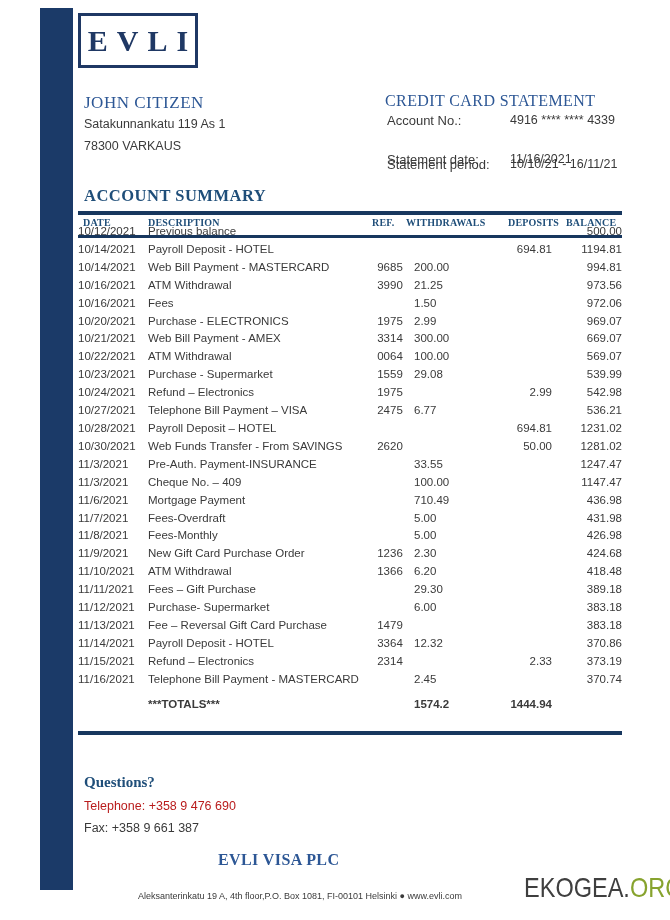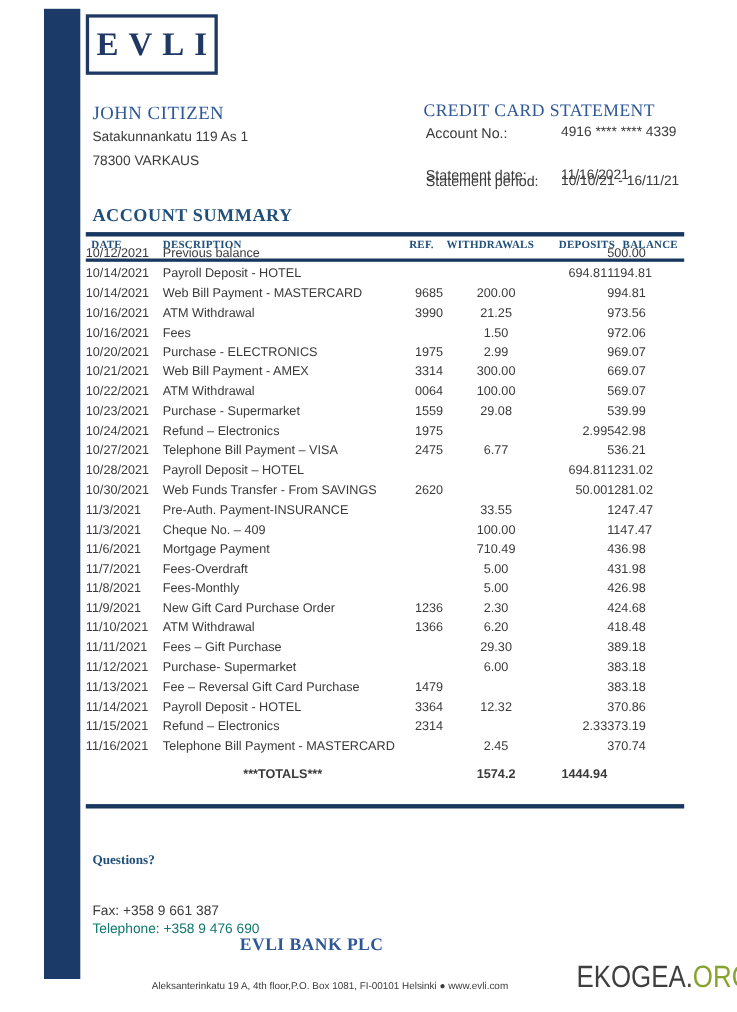--- a/index.html
+++ b/index.html
@@ -56,31 +56,31 @@
     position:absolute; left:78px; top:223px; width:544px;
     border-collapse:collapse; table-layout:fixed;
   }
   table.txns td {
     font-size:11.5px; color:#3a3a3a; height:17.9px; line-height:17.9px;
     white-space:nowrap; overflow:visible; padding:0;
   }
   td.c-date { width:70px; padding-left:5px; }
   td.c-desc { width:218px; }
   td.c-ref  { width:48px; text-align:center; }
-  td.c-wd   { width:74px; text-align:center; padding-right:3px; }
+  td.c-wd   { width:74px; text-align:left; padding-right:3px; }
   td.c-dep  { width:64px; text-align:right; padding-right:2px; }
-  td.c-bal  { width:70px; text-align:left; padding-right:4px; }
+  td.c-bal  { width:70px; text-align:right; padding-right:4px; }
   tr.totals-row td { font-weight:bold; padding-top:7px; padding-bottom:5px; }
-  tr.totals-row td.c-desc { text-align:center; }
+  tr.totals-row td.c-desc { text-align:left; }
 
   .q-title {
     position:absolute; left:84px; top:774px;
-    font-family:"Liberation Serif", serif; font-weight:bold; font-size:12px; color:#1f4e79;
-  }
-  .q-tel { position:absolute; left:84px; top:799px; font-size:12.5px; color:#0f766e;margin-top:38px; }
+    font-family:"Liberation Serif", serif; font-weight:bold; font-size:15px; color:#1f4e79;
+  }
+  .q-tel { position:absolute; left:84px; top:799px; font-size:12.5px; color:#b91c1c; }
   .q-fax { position:absolute; left:84px; top:821px; font-size:12.5px; color:#3a3a3a; }
 
   .bank-name {
     position:absolute; left:218px; top:851px;
     font-family:"Liberation Serif", serif; font-weight:bold; font-size:16px;
     color:#2d5795; letter-spacing:0.4px;
   }
   .bank-addr { position:absolute; left:138px; top:891px; font-size:9px; color:#3a3a3a; white-space:nowrap; }
 
   .ekogea {
@@ -371,18 +371,18 @@
       </tr>
     </tbody>
   </table>
 
   <div class="rule rule-bottom"></div>
 
   <div class="q-title">Questions?</div>
   <div class="q-tel">Telephone: +358 9 476 690</div>
   <div class="q-fax">Fax: +358 9 661 387</div>
 
-  <div class="bank-name">EVLI BANK PLC</div>
+  <div class="bank-name">EVLI VISA PLC</div>
   <div class="bank-addr">Aleksanterinkatu 19 A, 4th floor,P.O. Box 1081, FI-00101 Helsinki ● www.evli.com</div>
 
   <div class="ekogea"><span>EKOGEA.</span><span class="org">ORG</span></div>
 
 </div>
 
 </body></html>

